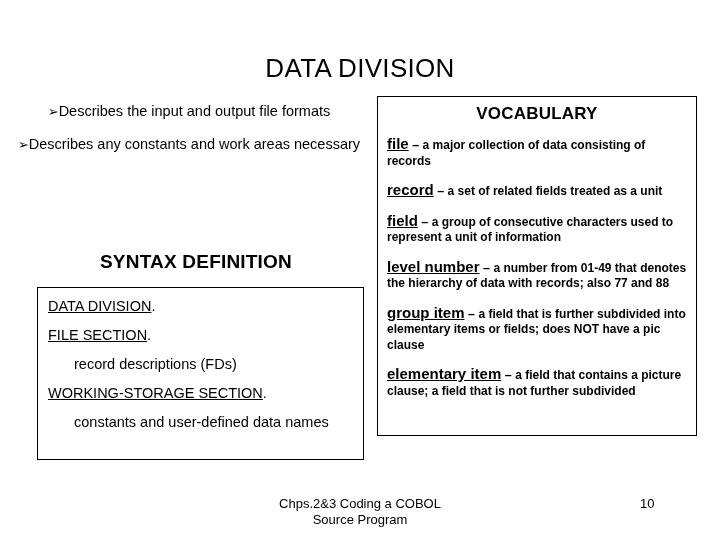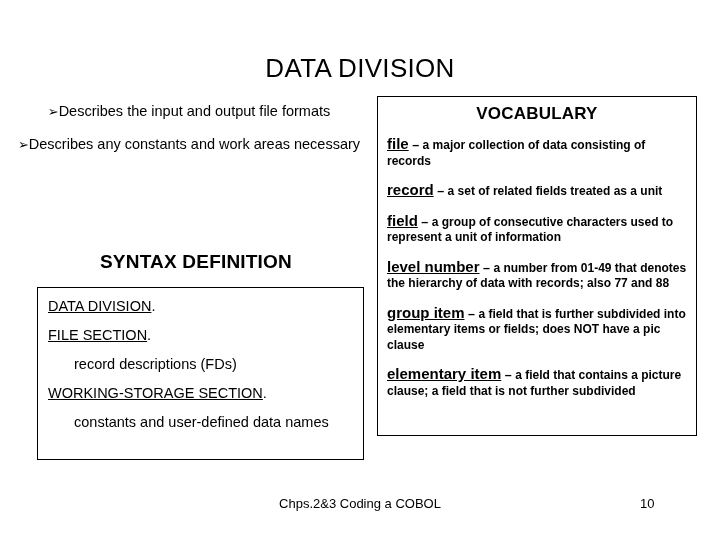--- a/index.html
+++ b/index.html
@@ -168,14 +168,15 @@
       <div class="vocab-entry"><span class="vocab-term">record</span><span class="vocab-dash"> – </span><span>a set of related fields treated as a unit</span></div>
       <div class="vocab-entry"><span class="vocab-term">field</span><span class="vocab-dash"> – </span><span>a group of consecutive characters used to represent a unit of information</span></div>
       <div class="vocab-entry"><span class="vocab-term">level number</span><span class="vocab-dash"> – </span><span>a number from 01-49 that denotes the hierarchy of data with records; also 77 and 88</span></div>
       <div class="vocab-entry"><span class="vocab-term">group item</span><span class="vocab-dash"> – </span><span>a field that is further subdivided into elementary items or fields; does NOT have a pic clause</span></div>
       <div class="vocab-entry"><span class="vocab-term">elementary item</span><span class="vocab-dash"> – </span><span>a field that contains a picture clause; a field that is not further subdivided</span></div>
     </div>
 </div>
 
 <div id="footer-note">
   <div>Chps.2&amp;3 Coding a COBOL</div>
+  <div>Source Program</div>
 </div>
 <div id="page-number">10</div>
 
 </body></html>

